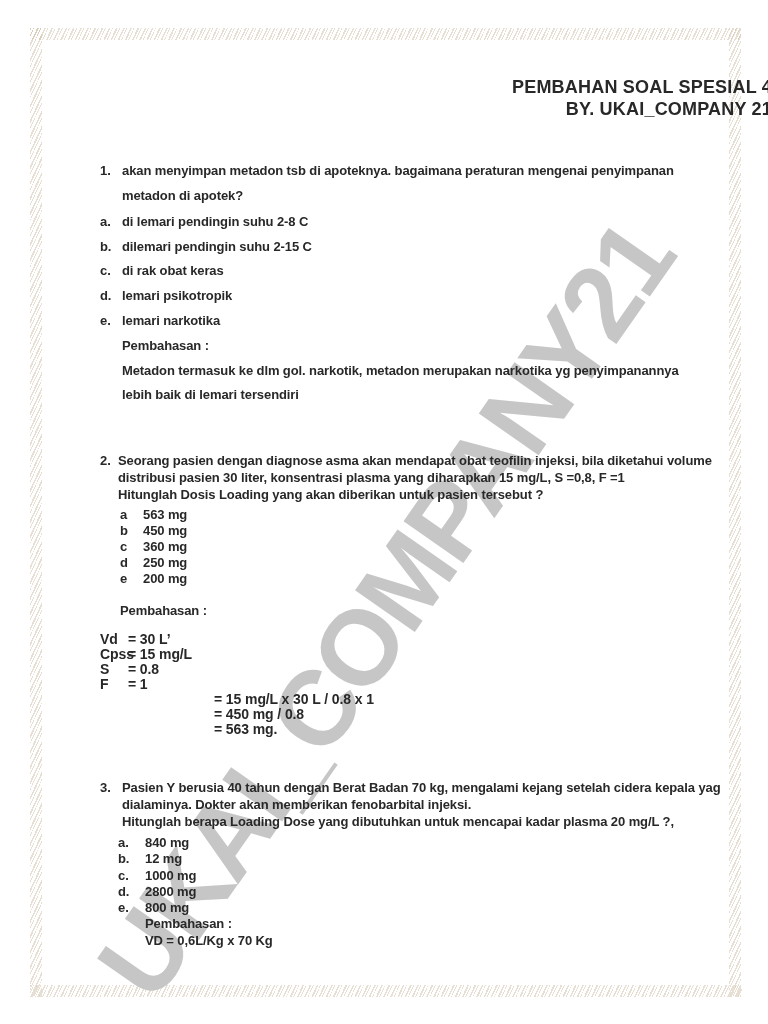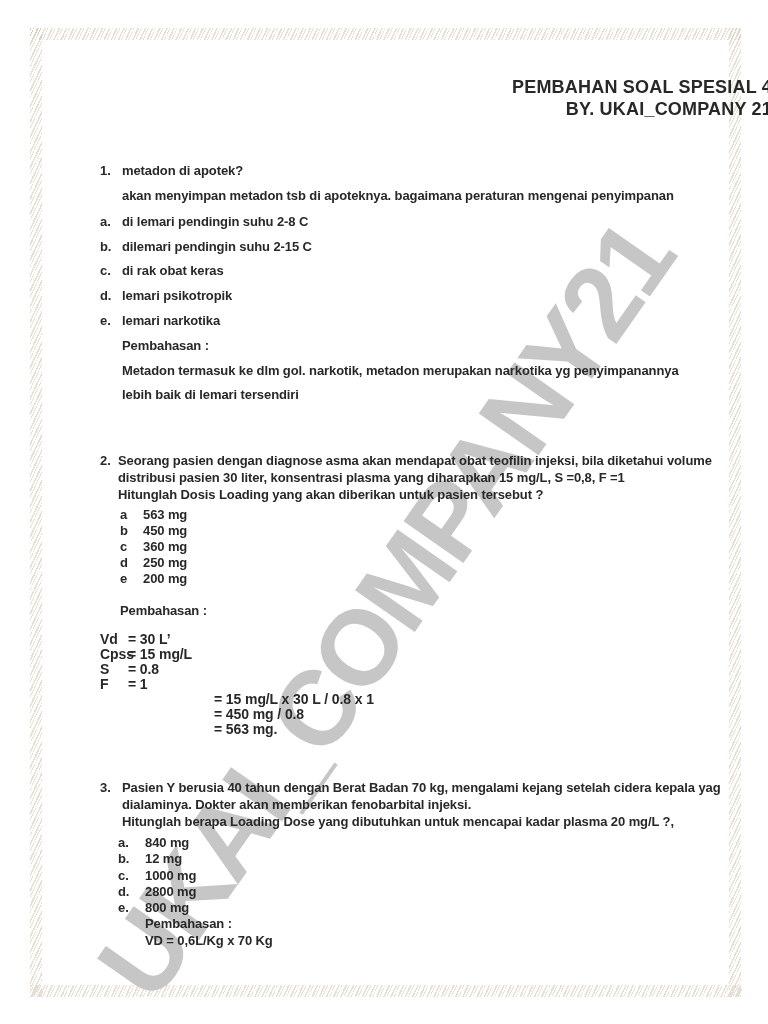--- a/index.html
+++ b/index.html
@@ -96,22 +96,22 @@
 
     <header class="title-block">
       <div>PEMBAHAN SOAL SPESIAL 4</div>
       <div>BY. UKAI_COMPANY 21</div>
     </header>
 
     <section class="q q1">
       <div class="q-head">
         <span class="q-num">1.</span>
         <div class="q-text">
+          <div>akan menyimpan metadon tsb di apoteknya. bagaimana peraturan mengenai penyimpanan</div>
           <div>metadon di apotek?</div>
-          <div>akan menyimpan metadon tsb di apoteknya. bagaimana peraturan mengenai penyimpanan</div>
         </div>
       </div>
       <div class="opts">
         <div class="opt">
           <span class="opt-letter">a.</span>
           <span class="opt-text">di lemari pendingin suhu 2-8 C</span>
         </div>
         <div class="opt">
           <span class="opt-letter">b.</span>
           <span class="opt-text">dilemari pendingin suhu 2-15 C</span>

